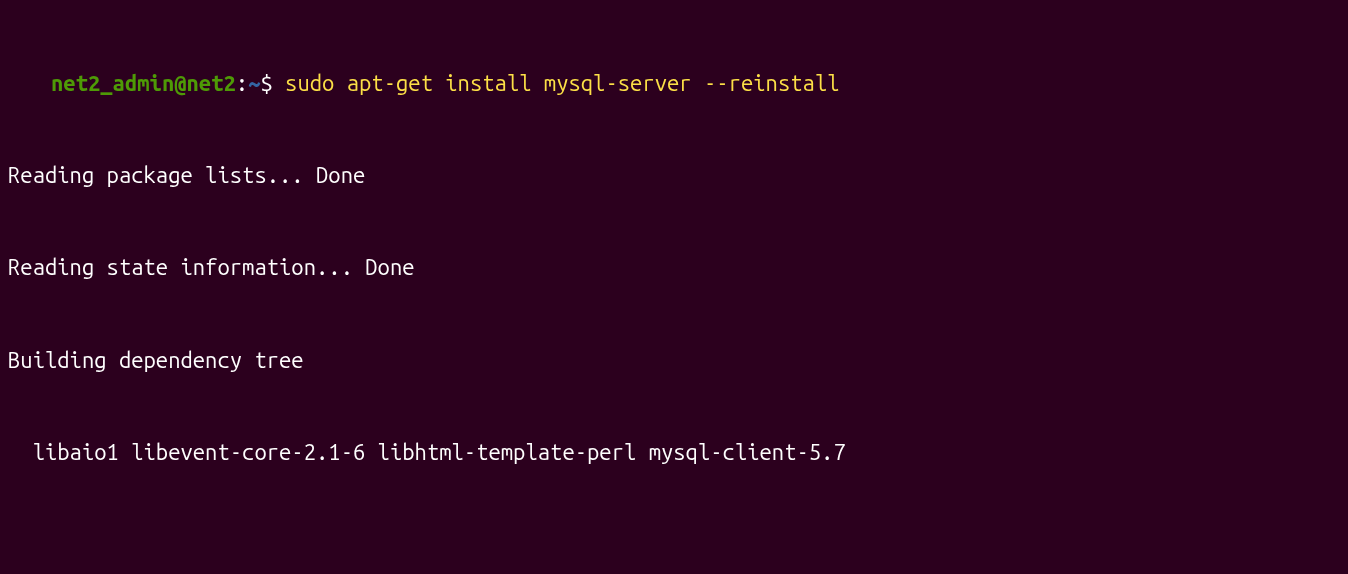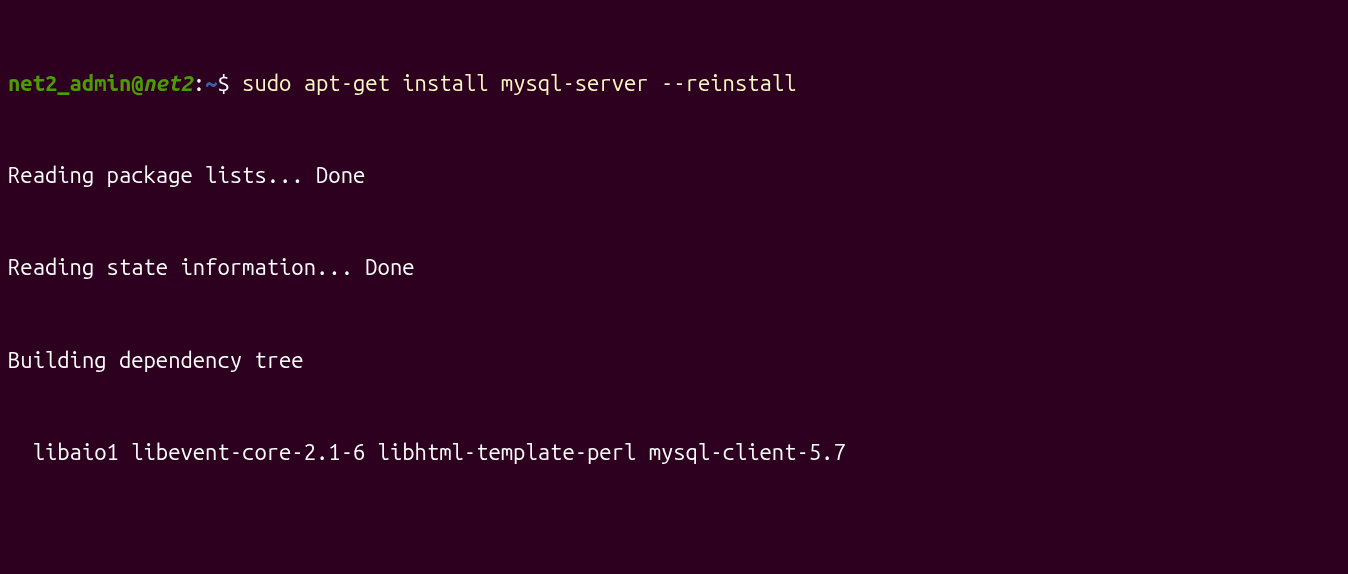--- a/index.html
+++ b/index.html
@@ -14,42 +14,42 @@
       font-size: 22px;
       line-height: 1.4;
       padding: 6px 8px;
       width: 1348px;
       height: 574px;
       overflow: hidden;
     }
     .prompt-user {
       color: #4e9a06;
       font-weight: bold;
+      margin-left: 43px;
     }
     .prompt-host {
       color: #4e9a06;
       font-weight: bold;
-      font-style: italic;
     }
     .prompt-at {
       color: #4e9a06;
       font-weight: bold;
     }
     .prompt-colon {
       color: #ffffff;
     }
     .prompt-path {
       color: #3465a4;
       font-weight: bold;
     }
     .prompt-dollar {
       color: #ffffff;
     }
     .command {
-      color: #fef9c3;
+      color: #fde047;
     }
     .output-line {
       color: #ffffff;
       white-space: pre;
     }
     .terminal {
       white-space: pre-wrap;
     }
   </style>
 </head>

